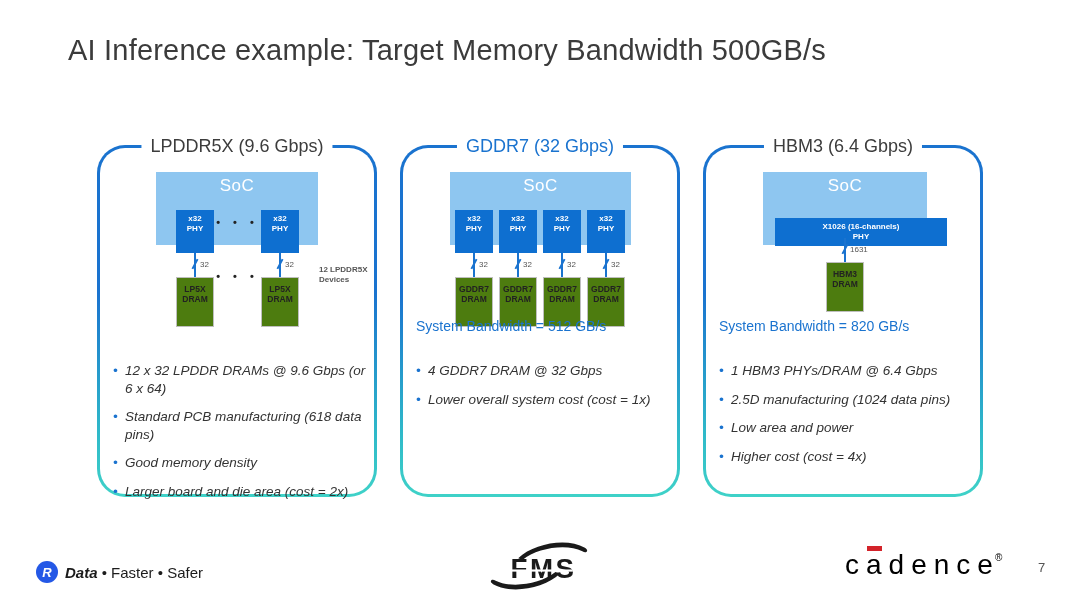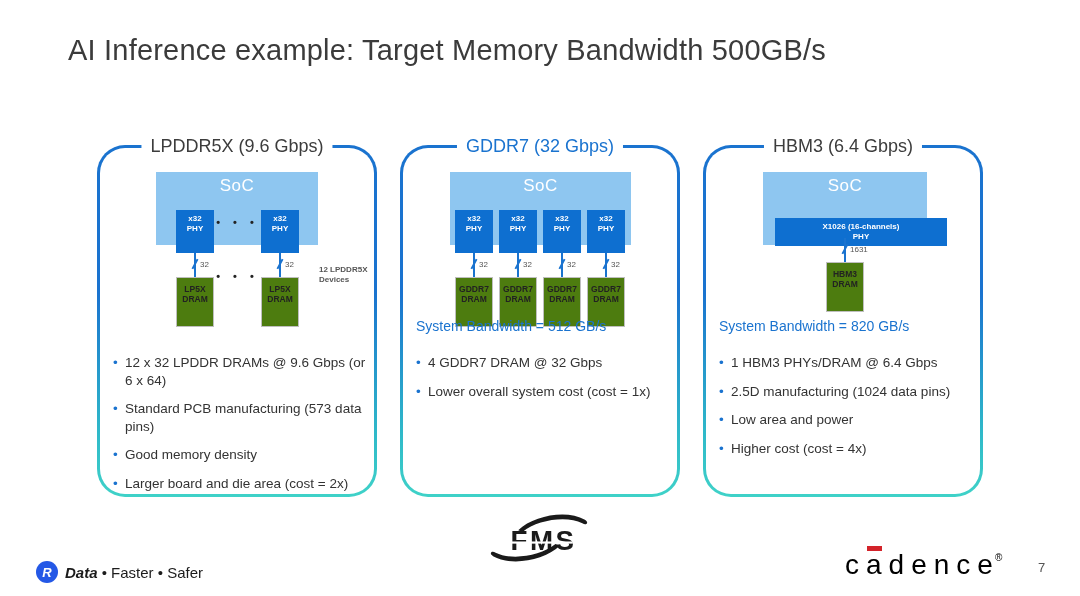--- a/index.html
+++ b/index.html
@@ -42,32 +42,32 @@
   .dram{height:50px;background:#4d7c0f;border:1px solid #bfbfbf;box-sizing:border-box;color:#222;
         font-size:8.5px;font-weight:bold;text-align:center;line-height:10px;padding-top:6px;}
 
   .dots{position:absolute;font-weight:bold;color:#222;font-size:11px;letter-spacing:5px;text-align:center;}
   .p1 .dots-phy{left:114px;top:68px;width:47px;}
   .p1 .dots-dram{left:114px;top:122px;width:47px;}
   .note{position:absolute;left:219px;top:117px;font-size:8px;color:#555;line-height:10px;font-weight:bold;}
 
   
   .bandwidth{position:absolute;top:170px;left:13px;right:10px;font-size:14px;color:#1a73cf;}
-  .bullets{position:absolute;top:206px;left:13px;right:8px;}
+  .bullets{position:absolute;top:214px;left:13px;right:8px;font-style:italic;}
   .bullet{position:relative;padding-left:12px;font-size:13.5px;line-height:17.5px;color:#333;margin-bottom:11px;}
   .bullet::before{content:"•";position:absolute;left:0;top:0;color:#1a73cf;}
 
   
   .rambus{position:absolute;left:36px;top:561px;display:flex;align-items:center;gap:7px;}
   .rambus-circle{width:22px;height:22px;border-radius:50%;background:#2458e6;color:#fff;
                  font-size:13px;font-weight:bold;font-style:italic;display:flex;align-items:center;justify-content:center;}
   .rambus-text{font-size:15px;color:#1c1c1c;}
   .rambus-text .b{font-weight:bold;font-style:italic;}
 
-  .fms{position:absolute;left:487px;top:511px;}
+  .fms{position:absolute;left:487px;top:539px;}
 
   .cadence{position:absolute;left:845px;top:549px;font-size:28px;font-weight:400;color:#000000;
            letter-spacing:7px;}
   .cadence .a-macron{position:relative;}
   .cadence .a-macron::before{content:"";position:absolute;left:1px;top:-3px;width:15px;height:5px;background:#d3232a;}
   .cadence .reg{font-size:10px;letter-spacing:0;position:relative;top:-13px;left:-5px;}
   .pagenum{position:absolute;left:1038px;top:560px;font-size:13px;color:#555;}
 </style>
 </head>
 <body>
@@ -113,21 +113,21 @@
         </div>
         <div class="dots dots-phy">• • •</div>
         <div class="dots dots-dram">• • •</div>
         <div class="note">
           <div>12 LPDDR5X</div>
           <div>Devices</div>
         </div>
       </div>
       <div class="bullets">
         <div class="bullet">12 x 32 LPDDR DRAMs @ 9.6 Gbps (or 6 x 64)</div>
-        <div class="bullet">Standard PCB manufacturing (573 data pins)</div>
+        <div class="bullet">Standard PCB manufacturing (618 data pins)</div>
         <div class="bullet">Good memory density</div>
         <div class="bullet">Larger board and die area (cost = 2x)</div>
       </div>
     </div>
   </div>
 
   <div class="panel p2">
     <div class="panel-inner">
       <div class="panel-header">GDDR7 (32 Gbps)</div>
       <div class="diagram">

